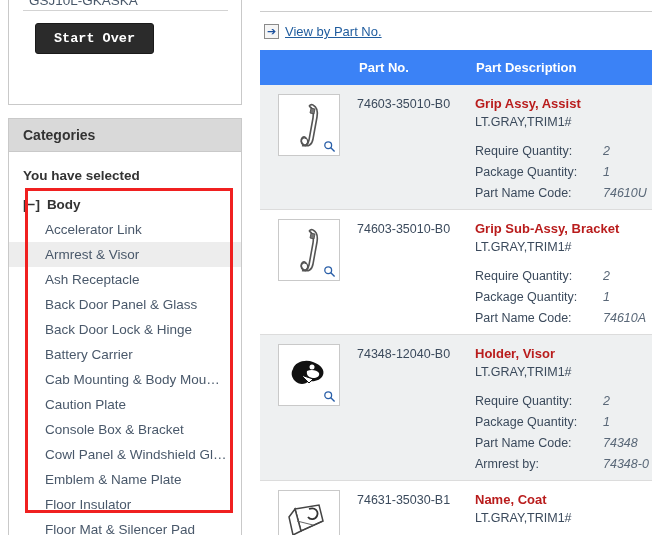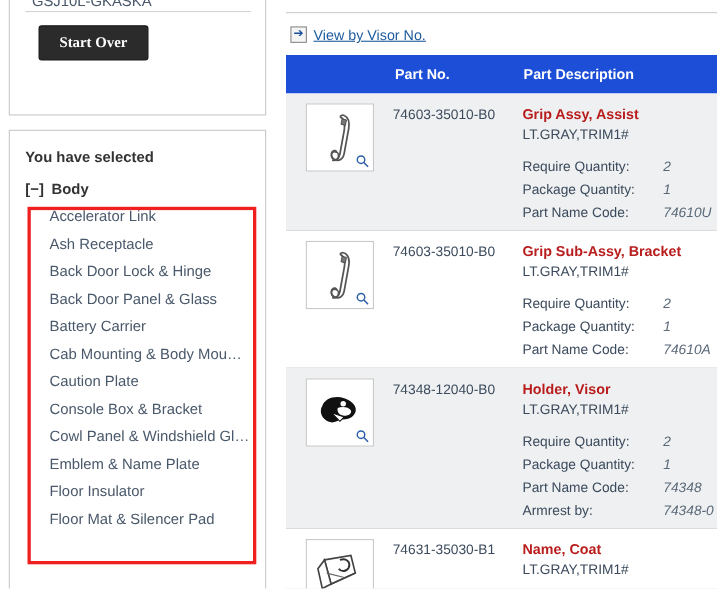--- a/index.html
+++ b/index.html
@@ -30,21 +30,21 @@
   .vehicle-text {
     position: absolute; left: 20px; top: 10px; width: 200px;
     font-size: 13.5px; color: #49586a; line-height: 20px;
   }
   .start-over-btn {
     position: absolute; left: 26px; top: 62px;
     background: #2b2b2b; color: #ffffff;
     border: 1px solid #1a1a1a; border-radius: 3px;
     font-size: 13.5px; font-weight: bold;
     padding: 7px 18px; cursor: pointer;
-    font-family: Liberation Serif, serif;
+    font-family: Liberation Mono, monospace;
   }
 
   .cat-panel {
     position: absolute; left: 0; top: 118px; width: 234px; height: 420px;
     overflow: hidden;
   }
   .cat-header {
     background: #d9d9d9; border-bottom: 1px solid #c9c9c9;
     height: 33px; line-height: 33px; padding-left: 14px;
     font-size: 14px; font-weight: bold; color: #333333;
@@ -86,21 +86,21 @@
     width: 15px; height: 15px; border: 1px solid #8a8a8a;
     background: #f5f5f5; display: flex; align-items: center; justify-content: center;
     color: #1a4f9c; font-size: 11px; line-height: 1;
   }
   .viewby-link {
     font-size: 13px; color: #1f5c9e; text-decoration: underline; cursor: pointer;
   }
 
   .tbl-header {
     position: absolute; left: 0; top: 50px; width: 392px; height: 35px;
-    background: #1d4ed8; color: #ffffff;
+    background: #3b82f6; color: #ffffff;
   }
   .th-partno { position: absolute; left: 99px; top: 10px; font-size: 13px; font-weight: bold; }
   .th-desc   { position: absolute; left: 216px; top: 10px; font-size: 13px; font-weight: bold; }
 
   .rows { position: absolute; left: 0; top: 85px; width: 392px; height: 382px; }
   .prow {
     position: relative; width: 392px; border-bottom: 1px solid #dcdcdc;
     background: #ffffff;
   }
   .prow.alt { background: #eef0f1; }
@@ -140,52 +140,54 @@
 
   <div class="left-col">
 
     <div class="panel vehicle-panel">
       <div class="vehicle-rule"></div>
       <div class="vehicle-text">Automatic Transmission; GSJ10L-GKASKA</div>
       <button class="start-over-btn">Start Over</button>
     </div>
 
     <div class="panel cat-panel">
+      <div class="cat-header">Categories</div>
       <div class="cat-body">
         <div class="you-selected">You have selected</div>
         <div class="cat-root">
           <span class="cat-toggle">[−]</span>
           <span>Body</span>
         </div>
         <div id="cat-list">
             <div class="cat-item">Accelerator Link</div>
+            <div class="cat-item selected">Armrest &amp; Visor</div>
             <div class="cat-item">Ash Receptacle</div>
+            <div class="cat-item">Back Door Panel &amp; Glass</div>
             <div class="cat-item">Back Door Lock &amp; Hinge</div>
-            <div class="cat-item">Back Door Panel &amp; Glass</div>
             <div class="cat-item">Battery Carrier</div>
             <div class="cat-item">Cab Mounting &amp; Body Mou…</div>
             <div class="cat-item">Caution Plate</div>
             <div class="cat-item">Console Box &amp; Bracket</div>
             <div class="cat-item">Cowl Panel &amp; Windshield Gl…</div>
             <div class="cat-item">Emblem &amp; Name Plate</div>
             <div class="cat-item">Floor Insulator</div>
             <div class="cat-item">Floor Mat &amp; Silencer Pad</div>
           </div>
       </div>
     </div>
 
     <div class="red-box"></div>
   </div>
 
   <div class="right-col">
     <div class="top-rule"></div>
 
     <div class="viewby">
       <span class="arrow-box">➔</span>
-      <span class="viewby-link">View by Visor No.</span>
+      <span class="viewby-link">View by Part No.</span>
     </div>
 
     <div class="tbl-header">
       <span class="th-partno">Part No.</span>
       <span class="th-desc">Part Description</span>
     </div>
 
     <div class="rows" id="rows">
         <div class="prow alt" style="height: 125px;">
           <div class="thumb">

